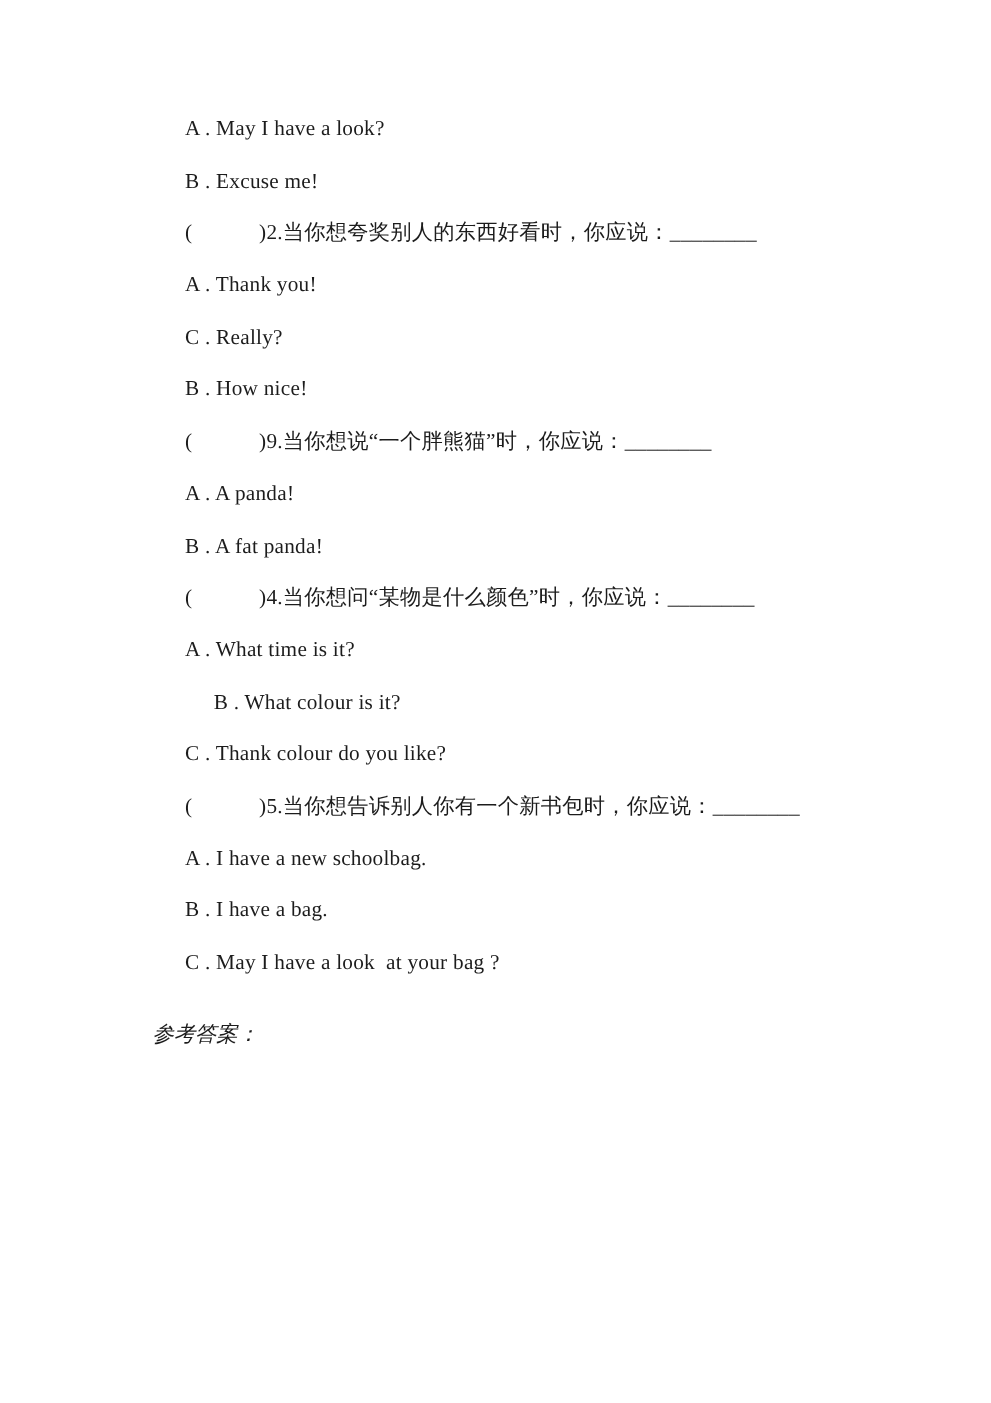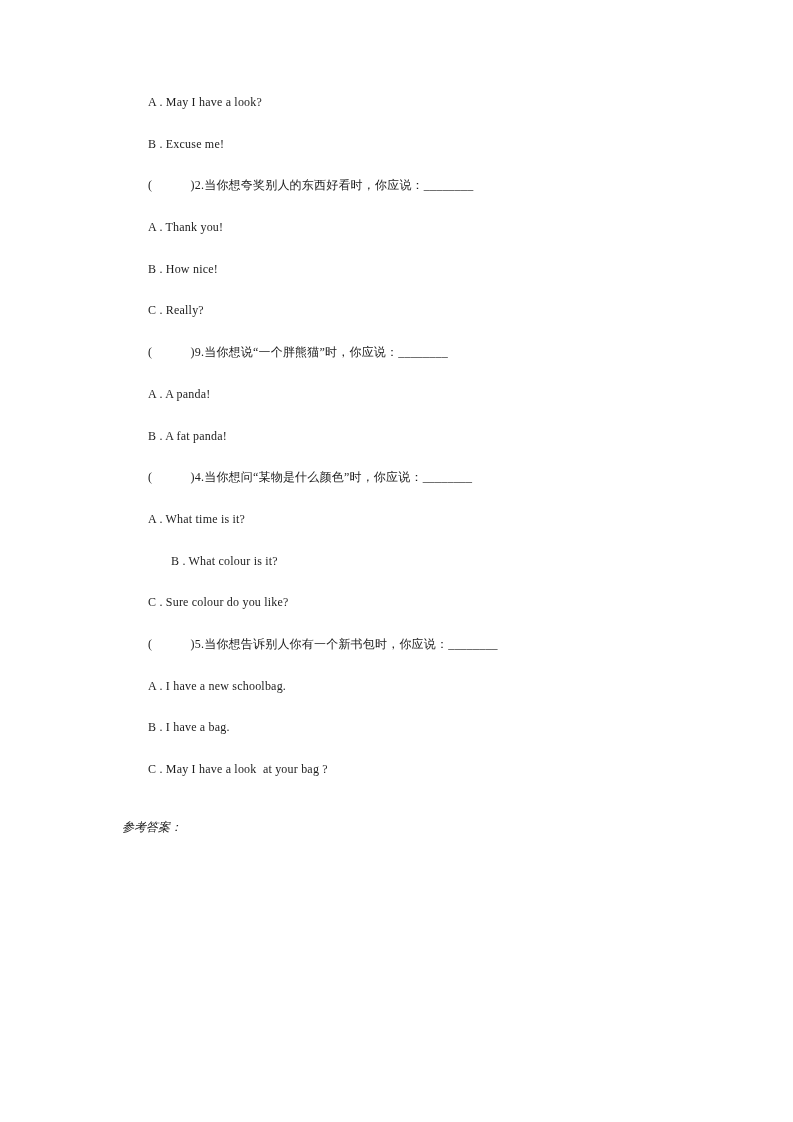--- a/index.html
+++ b/index.html
@@ -13,21 +13,21 @@
     height: 1122px;
     background: #ffffff;
     color: #1c1c1c;
     overflow: hidden;
   }
   .content {
     position: absolute;
     left: 148px;
     top: 82px;
     right: 40px;
-    font-size: 12px;
+    font-size: 17px;
   }
   .line {
     height: 41.7px;
     line-height: 41.7px;
     white-space: pre;
     letter-spacing: 0.2px;
   }
   .line.indent-1 {
     padding-left: 23px;
   }
@@ -42,28 +42,28 @@
 </style>
 </head>
 <body>
 
 <div class="page">
   <div class="content">
     <div class="line">A . May I have a look?</div>
     <div class="line">B . Excuse me!</div>
     <div class="line">(            )2.当你想夸奖别人的东西好看时，你应说：________</div>
     <div class="line">A . Thank you!</div>
+    <div class="line">C . Really?</div>
     <div class="line">B . How nice!</div>
-    <div class="line">C . Really?</div>
     <div class="line">(            )9.当你想说“一个胖熊猫”时，你应说：________</div>
     <div class="line">A . A panda!</div>
     <div class="line">B . A fat panda!</div>
     <div class="line">(            )4.当你想问“某物是什么颜色”时，你应说：________</div>
     <div class="line">A . What time is it?</div>
     <div class="line indent-1">B . What colour is it?</div>
-    <div class="line">C . Sure colour do you like?</div>
+    <div class="line">C . Thank colour do you like?</div>
     <div class="line">(            )5.当你想告诉别人你有一个新书包时，你应说：________</div>
     <div class="line">A . I have a new schoolbag.</div>
     <div class="line">B . I have a bag.</div>
     <div class="line">C . May I have a look  at your bag ?</div>
     <div class="answer-key">参考答案：</div>
   </div>
 </div>
 
 </body></html>

